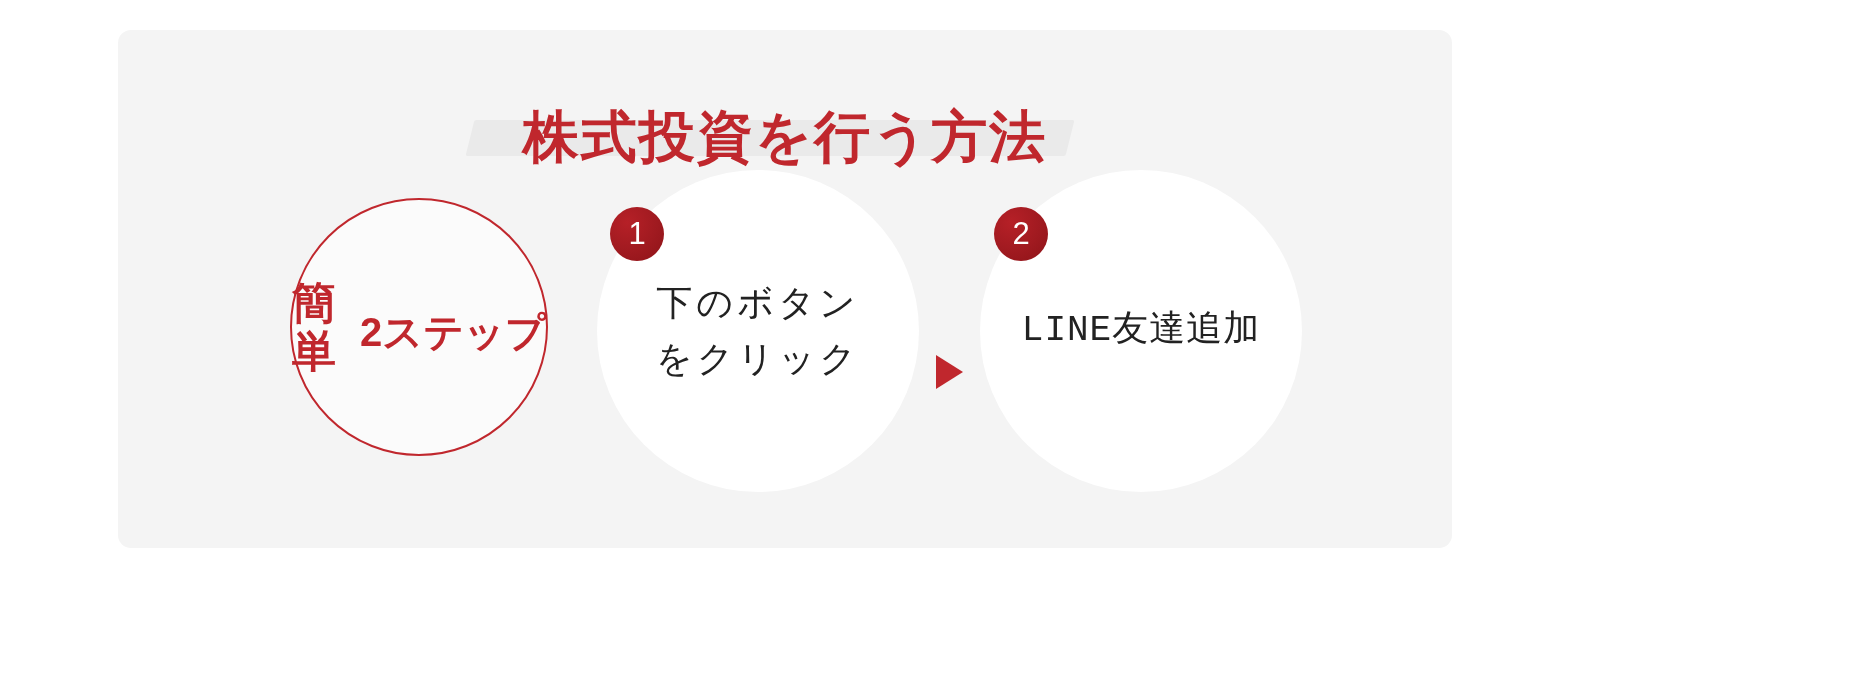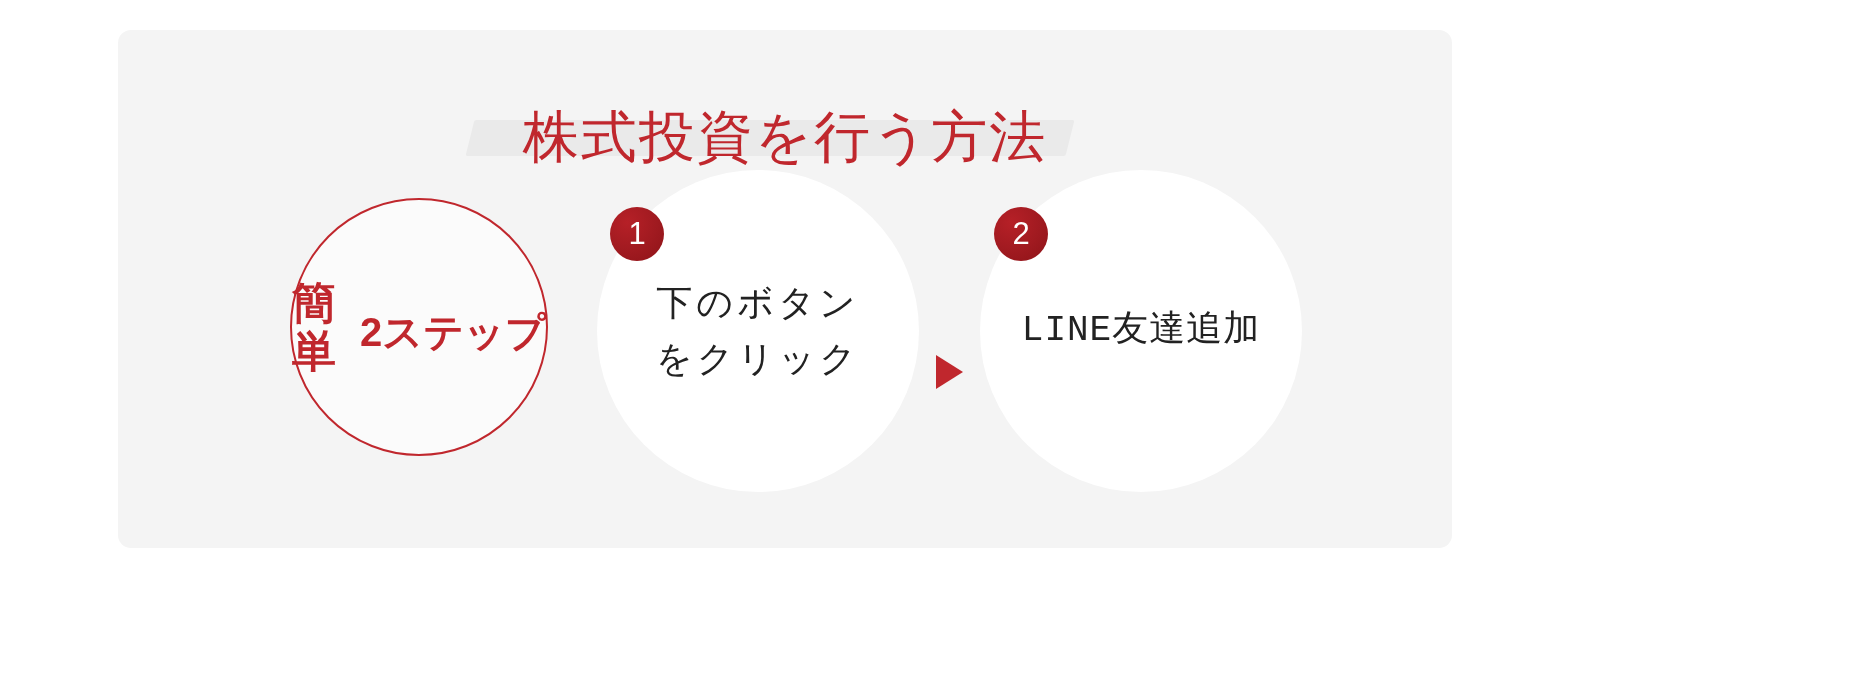--- a/index.html
+++ b/index.html
@@ -50,21 +50,21 @@
     border-radius: 2px;
   }
   .title-text {
     position: absolute;
     left: 0;
     top: 0;
     width: 1334px;
     text-align: center;
     font-size: 56px;
     line-height: 90px;
-    font-weight: 400;
+    font-weight: 700;
     color: #c0272d;
     letter-spacing: 2px;
     white-space: nowrap;
   }
 
   
   .steps-row {
     position: absolute;
     left: 0;
     top: 140px;

